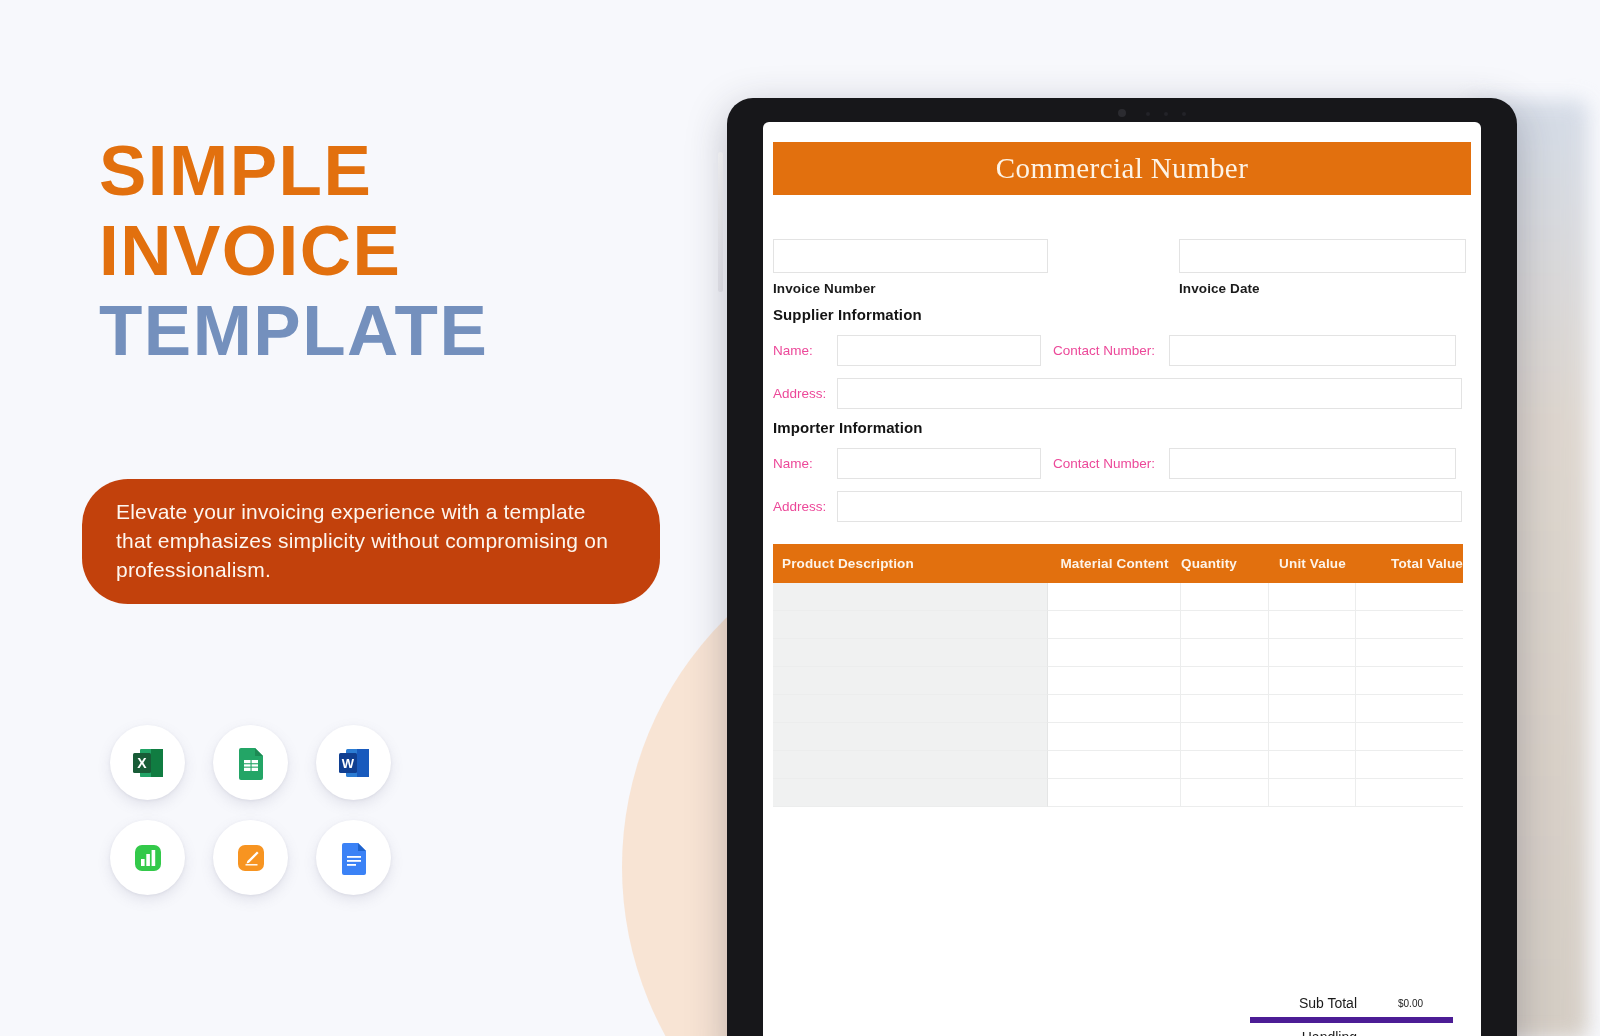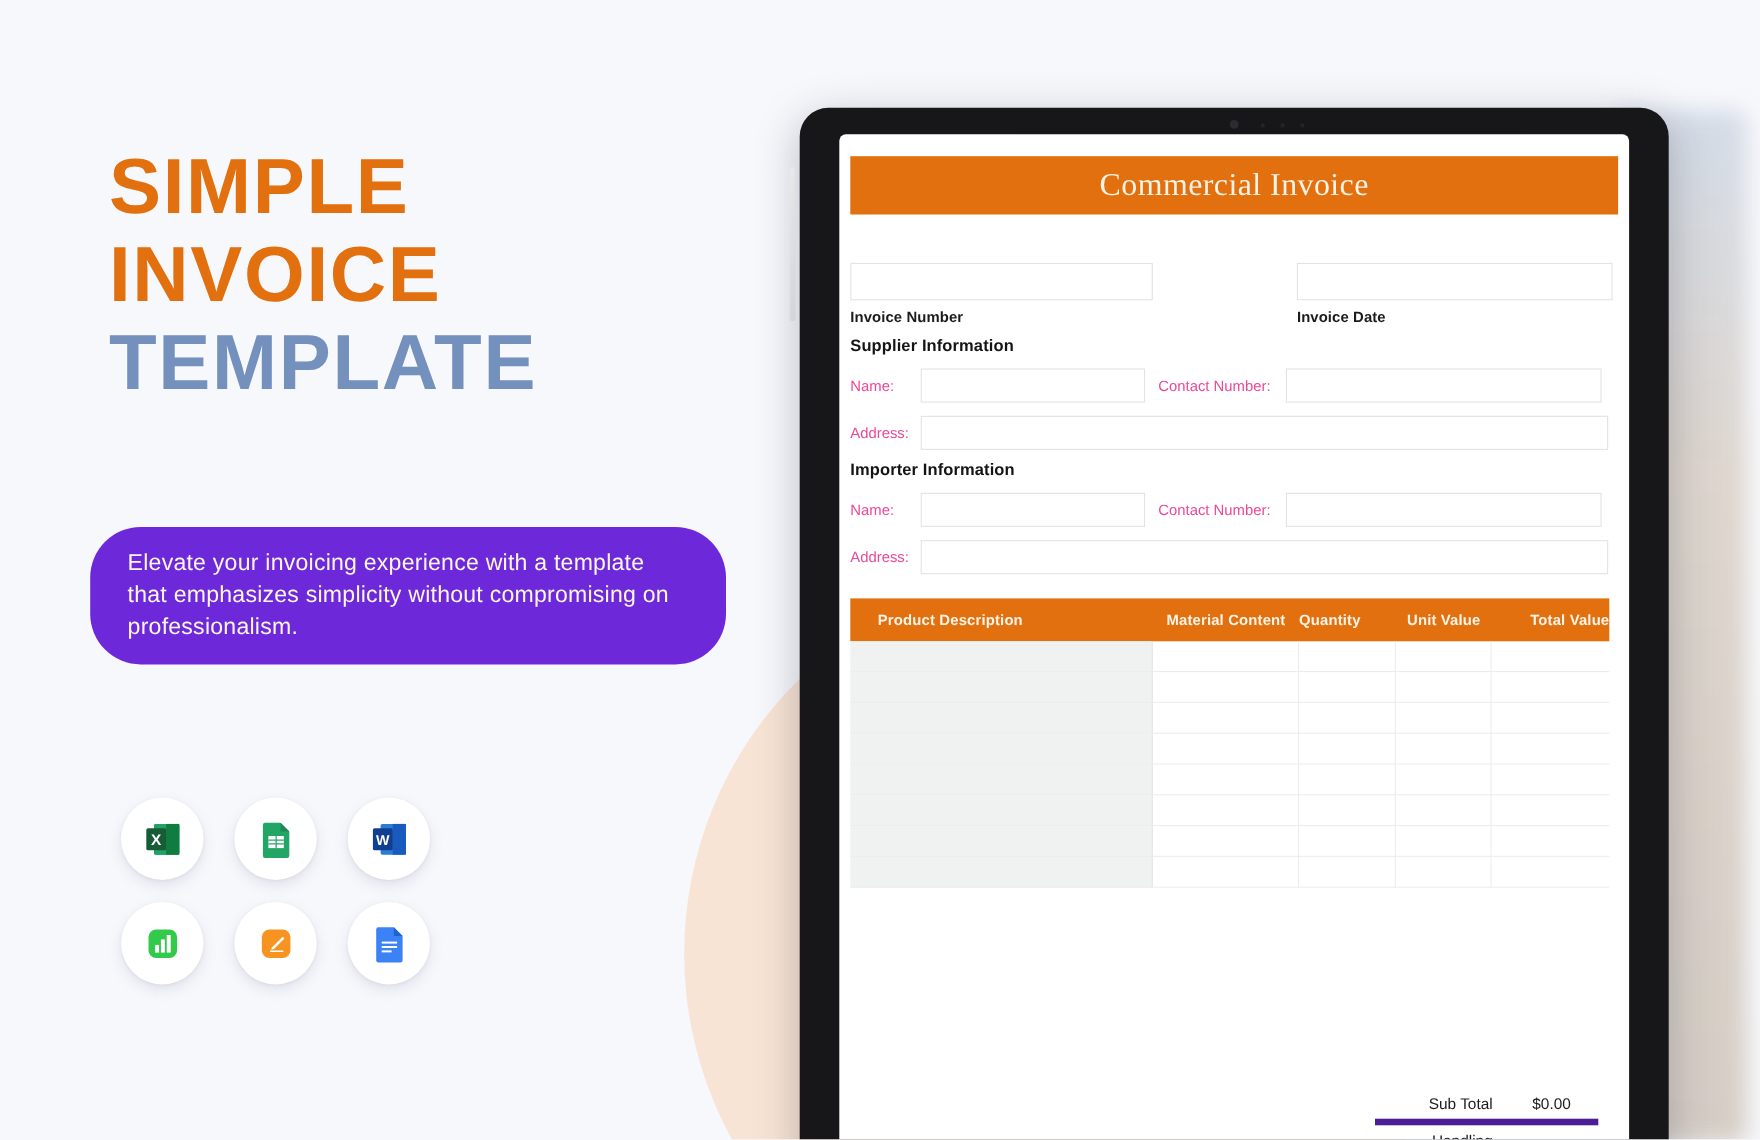--- a/index.html
+++ b/index.html
@@ -35,21 +35,21 @@
     text-transform:uppercase;
   }
   .headline .l1, .headline .l2, .headline .l3 { color:#e2700e; display:block; }
   .headline .l4 { color:#7490bd; display:block; }
 
   .badge {
     position:absolute;
     left:82px; top:479px;
     width:578px;
     padding:18px 34px 20px 34px;
-    background:#6d28d9;
+    background:#c2410c;
     border-radius:46px;
     color:#fdf6ef;
     font-size:21px;
     line-height:29px;
     letter-spacing:.2px;
   }
 
   
   .icon-grid { position:absolute; left:103px; top:718px; }
   .icon-row { display:flex; gap:14px; margin-bottom:6px; }
@@ -170,37 +170,37 @@
     background:#e2700e;
     height:39px;
     align-items:center;
   }
   .prod-head div {
     color:#fdf4e9;
     font-size:13.5px;
     font-weight:700;
     letter-spacing:.15px;
   }
-  .c-desc   { width:275px; padding-left:25px; }
+  .c-desc   { width:275px; padding-left:9px; }
   .c-mat    { width:133px; text-align:center; }
   .c-qty    { width:88px;  text-align:left; }
   .c-unit   { width:87px;  text-align:center; }
   .c-total  { width:107px; text-align:right; }
 
   .prod-body { }
   .prod-row { display:flex; height:28px; }
   .prod-row .cell { border-bottom:1px solid #eceded; border-right:1px solid #eceded; }
   .prod-row .cell.c-desc { background:#f0f1f1; border-right:1px solid #e4e5e5; padding:0; }
   .prod-row .cell.c-total { border-right:none; }
 
   
   .totals { position:absolute; left:487px; top:867px; width:203px; }
   .total-row { display:flex; height:34px; align-items:center; border-bottom:6px solid #4c1d95; }
   .total-label { width:118px; text-align:right; padding-right:11px; font-size:14px; color:#1b1b1b; }
-  .total-value { width:85px; text-align:center; font-size:14px; color:#1b1b1b; }
+  .total-value { width:85px; text-align:center; font-size:10px; color:#1b1b1b; }
 </style>
 </head>
 <body>
 
 <div id="stage">
 
   <div class="bg-circle"></div>
 
   <div class="left-col">
 
@@ -296,21 +296,21 @@
   <div class="tablet-shadow"></div>
   <div class="tablet-side-btns"></div>
 
   <div class="tablet">
     <div class="camera"></div>
 
     <div class="screen">
       <div class="doc">
 
         <div class="doc-title-bar">
-          <div class="doc-title">Commercial Invoice</div>
+          <div class="doc-title">Commercial Number</div>
         </div>
 
         <div class="meta-row">
           <div class="meta-field">
             <div class="field-box"></div>
             <div class="field-caption">Invoice Number</div>
           </div>
           <div class="meta-field right">
             <div class="field-box"></div>
             <div class="field-caption">Invoice Date</div>

